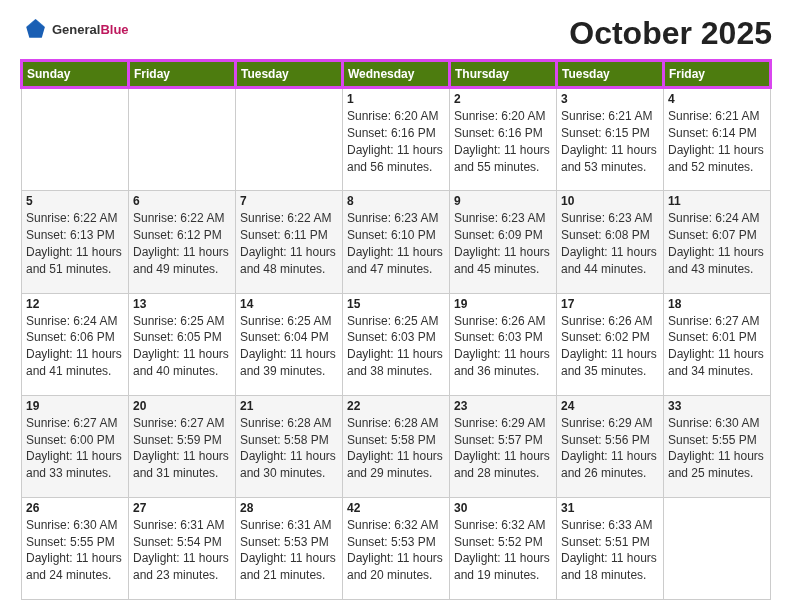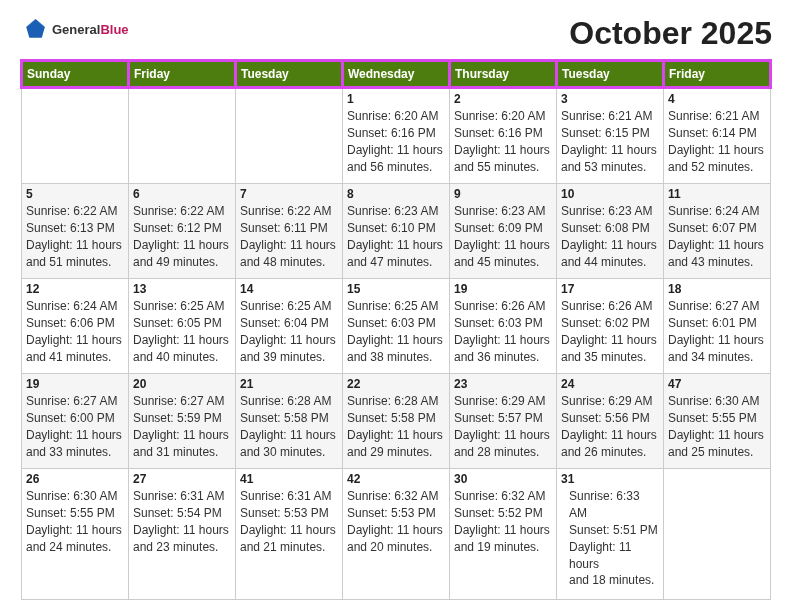--- a/index.html
+++ b/index.html
@@ -304,21 +304,21 @@
 and 28 minutes.</div>
           </td>
           <td>
             <span class="day-num">24</span>
             <div class="day-info" style="white-space: pre-line;">Sunrise: 6:29 AM
 Sunset: 5:56 PM
 Daylight: 11 hours
 and 26 minutes.</div>
           </td>
           <td>
-            <span class="day-num">47</span>
+            <span class="day-num">33</span>
             <div class="day-info" style="white-space: pre-line;">Sunrise: 6:30 AM
 Sunset: 5:55 PM
 Daylight: 11 hours
 and 25 minutes.</div>
           </td>
         </tr>
         <tr>
           <td>
             <span class="day-num">26</span>
             <div class="day-info" style="white-space: pre-line;">Sunrise: 6:30 AM
@@ -327,21 +327,21 @@
 and 24 minutes.</div>
           </td>
           <td>
             <span class="day-num">27</span>
             <div class="day-info" style="white-space: pre-line;">Sunrise: 6:31 AM
 Sunset: 5:54 PM
 Daylight: 11 hours
 and 23 minutes.</div>
           </td>
           <td>
-            <span class="day-num">41</span>
+            <span class="day-num">28</span>
             <div class="day-info" style="white-space: pre-line;">Sunrise: 6:31 AM
 Sunset: 5:53 PM
 Daylight: 11 hours
 and 21 minutes.</div>
           </td>
           <td>
             <span class="day-num">42</span>
             <div class="day-info" style="white-space: pre-line;">Sunrise: 6:32 AM
 Sunset: 5:53 PM
 Daylight: 11 hours
@@ -349,21 +349,21 @@
           </td>
           <td>
             <span class="day-num">30</span>
             <div class="day-info" style="white-space: pre-line;">Sunrise: 6:32 AM
 Sunset: 5:52 PM
 Daylight: 11 hours
 and 19 minutes.</div>
           </td>
           <td>
             <span class="day-num">31</span>
-            <div class="day-info" style="white-space: pre-line; margin-left: 8px;">Sunrise: 6:33 AM
+            <div class="day-info" style="white-space: pre-line;">Sunrise: 6:33 AM
 Sunset: 5:51 PM
 Daylight: 11 hours
 and 18 minutes.</div>
           </td>
           <td class="empty"></td>
         </tr>
       </tbody>
   </table>
 </div>
 

